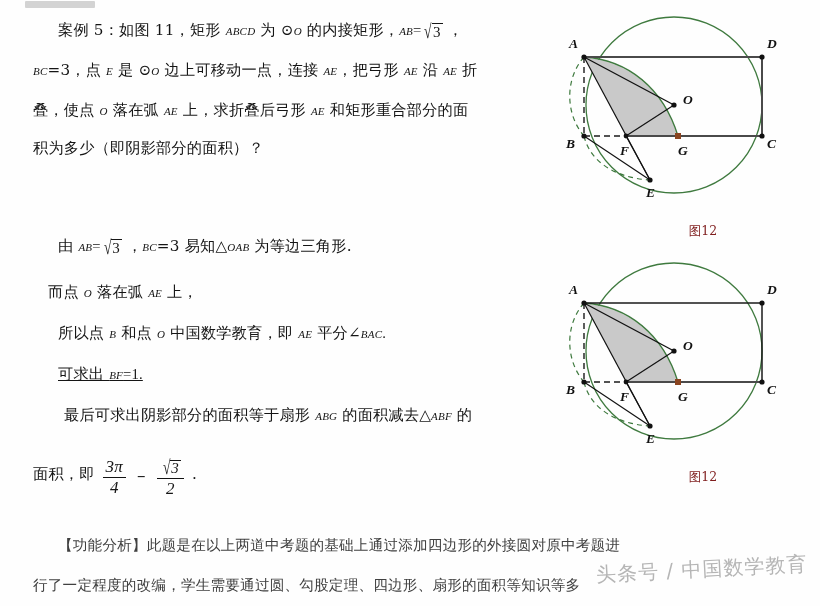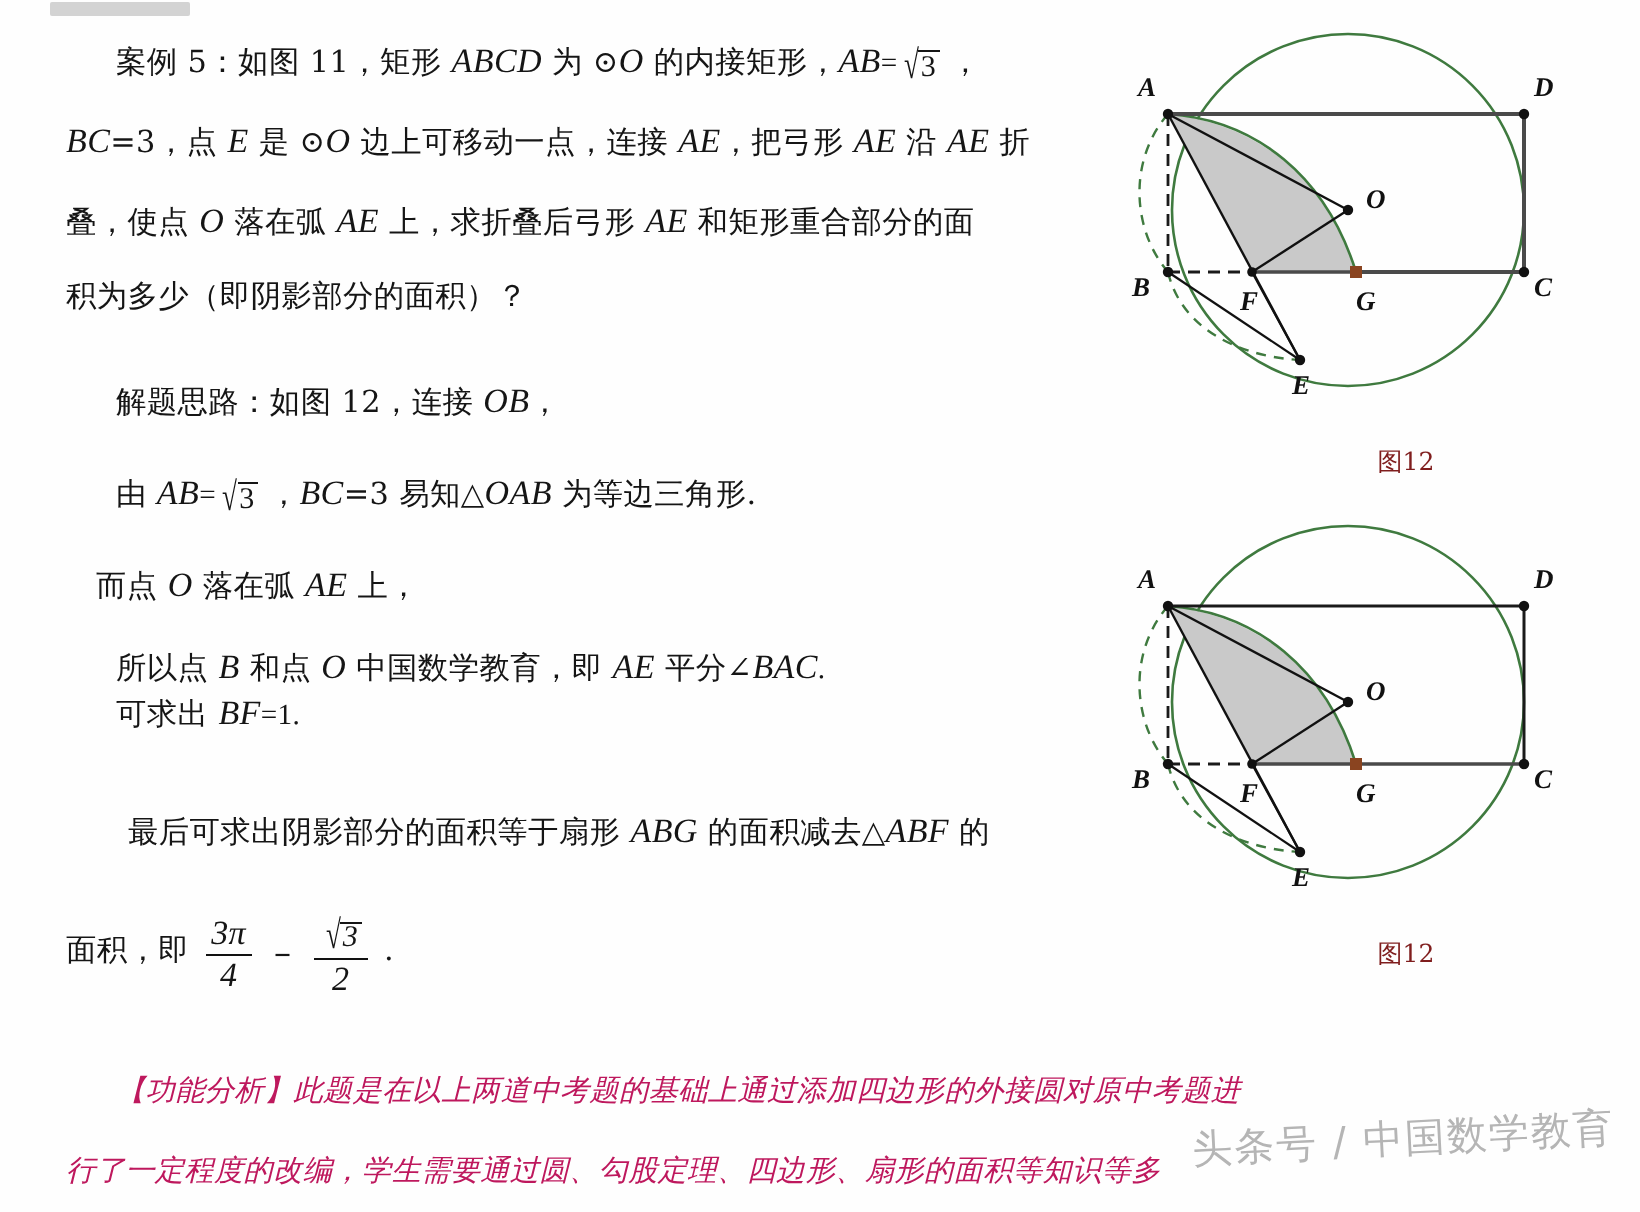--- a/index.html
+++ b/index.html
@@ -49,21 +49,21 @@
     font-family: "DejaVu Serif", "Liberation Serif", serif;
     font-size: 15.2px;
     line-height: 1.1;
     color: #151515;
     letter-spacing: 0.2px;
   }
 
   .ital {
     font-style: italic;
     font-family: "Liberation Serif", "DejaVu Serif", serif;
-    font-size: 17px;
+    font-size: 11px;
     text-align: right;
   }
   .num {
     font-family: "Liberation Serif", "DejaVu Serif", serif;
     font-style: normal;
     font-size: 14.6px;
   }
 
   
   .sqrt {
@@ -119,23 +119,22 @@
     left: 0;
     top: 512px;
     width: 820px;
     height: 94px;
   }
   .an-ln {
     position: absolute;
     white-space: nowrap;
     font-family: "DejaVu Serif", "Liberation Serif", serif;
     font-size: 14.6px;
-    color: #be185d;
+    color: #404040;
     letter-spacing: 0.2px;
-    font-style: italic;
   }
 
   
   .watermark {
     position: absolute;
     left: 596px;
     top: 556px;
     font-family: "DejaVu Sans", "Liberation Sans", sans-serif;
     font-size: 20px;
     color: rgba(120,120,120,0.55);
@@ -179,25 +178,24 @@
 
 <div id="page">
 
   <div class="top-tab"></div>
 
   <div class="text-col">
     <div class="ln" style="left:58px; top:22px;"><span>案例 5：如图 11，矩形 </span><span class="ital">ABCD</span><span> 为 ⊙</span><span class="ital">O</span><span> 的内接矩形，</span><span class="ital">AB</span><span class="num">=</span><span class="sqrt"><span class="rad">√</span><span class="rand">3</span></span><span> ，</span></div>
     <div class="ln" style="left:33px; top:62px;"><span class="ital">BC</span><span>=3，点 </span><span class="ital">E</span><span> 是 ⊙</span><span class="ital">O</span><span> 边上可移动一点，连接 </span><span class="ital">AE</span><span>，把弓形 </span><span class="ital">AE</span><span> 沿 </span><span class="ital">AE</span><span> 折</span></div>
     <div class="ln" style="left:33px; top:102px;"><span>叠，使点 </span><span class="ital">O</span><span> 落在弧 </span><span class="ital">AE</span><span> 上，求折叠后弓形 </span><span class="ital">AE</span><span> 和矩形重合部分的面</span></div>
     <div class="ln" style="left:33px; top:140px;"><span>积为多少（即阴影部分的面积）？</span></div>
-    <div class="ln" style="left:58px; top:192px;"><span>解题思路：如图 12，连接 </span><span class="ital">OB</span><span>，</span></div>
     <div class="ln" style="left:58px; top:238px;"><span>由 </span><span class="ital">AB</span><span class="num">=</span><span class="sqrt"><span class="rad">√</span><span class="rand">3</span></span><span> ，</span><span class="ital">BC</span><span>=3 易知△</span><span class="ital">OAB</span><span> 为等边三角形.</span></div>
     <div class="ln" style="left:48px; top:284px;"><span>而点 </span><span class="ital">O</span><span> 落在弧 </span><span class="ital">AE</span><span> 上，</span></div>
     <div class="ln" style="left:58px; top:325px;"><span>所以点 </span><span class="ital">B</span><span> 和点 </span><span class="ital">O</span><span> 中国数学教育，即 </span><span class="ital">AE</span><span> 平分∠</span><span class="ital">BAC</span><span class="num">.</span></div>
-    <div class="ln" style="left:58px; top:348px;"><span>可求出 </span><span class="ital">BF</span><span class="num">=1.</span></div>
+    <div class="ln" style="left:58px; top:366px;text-decoration:underline;"><span>可求出 </span><span class="ital">BF</span><span class="num">=1.</span></div>
     <div class="ln" style="left:64px; top:407px;"><span>最后可求出阴影部分的面积等于扇形 </span><span class="ital">ABG</span><span> 的面积减去△</span><span class="ital">ABF</span><span> 的</span></div>
 
     <div class="ln" style="left:33px; top:455px;">
       <span>面积，即</span>
       <span class="frac">
         <span class="top">3π</span>
         <span class="bar"></span>
         <span class="bot">4</span>
       </span>
       <span class="opminus">–</span>

